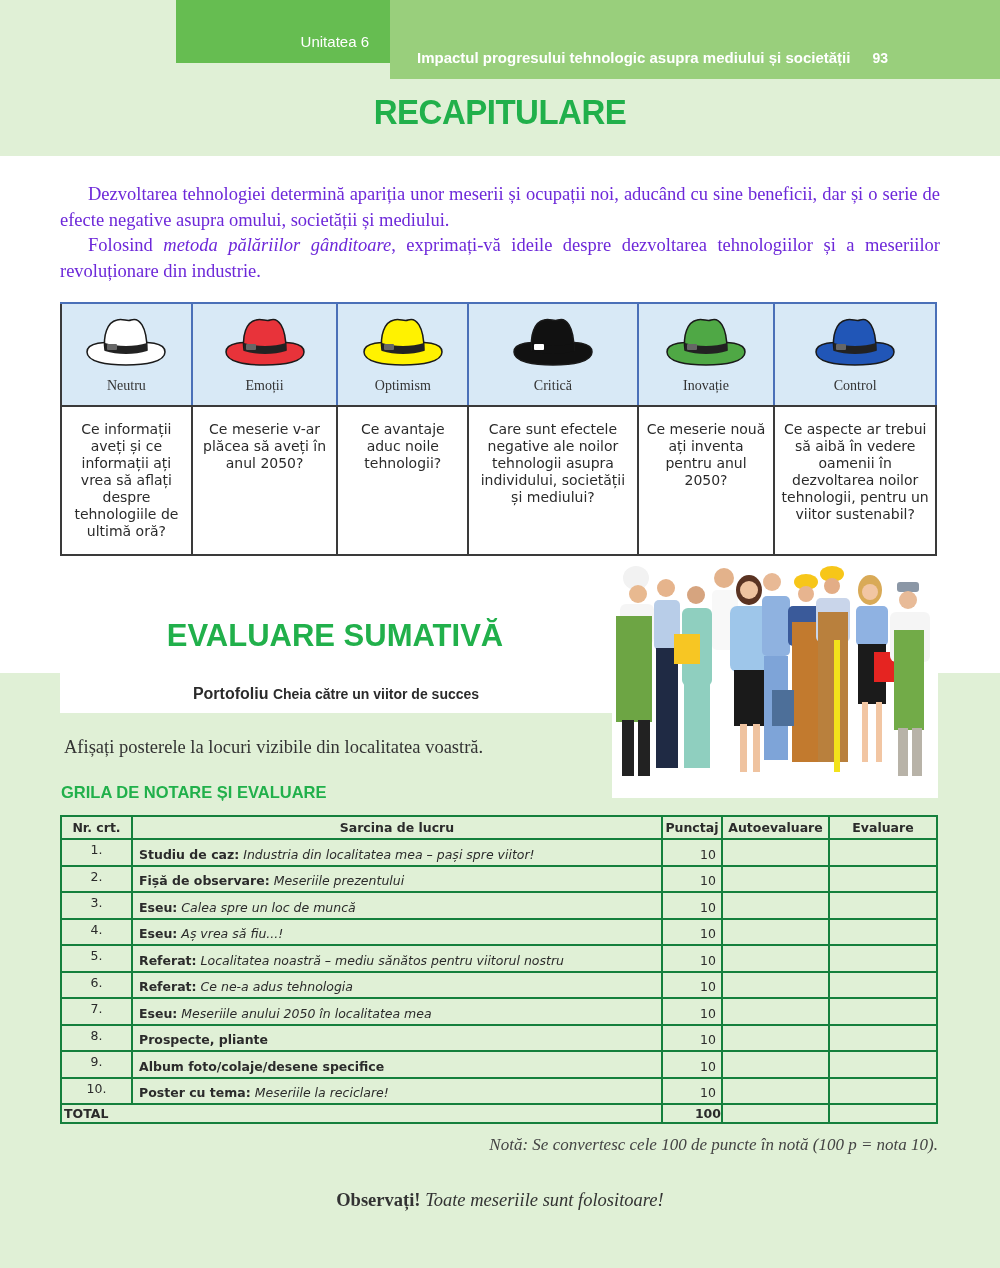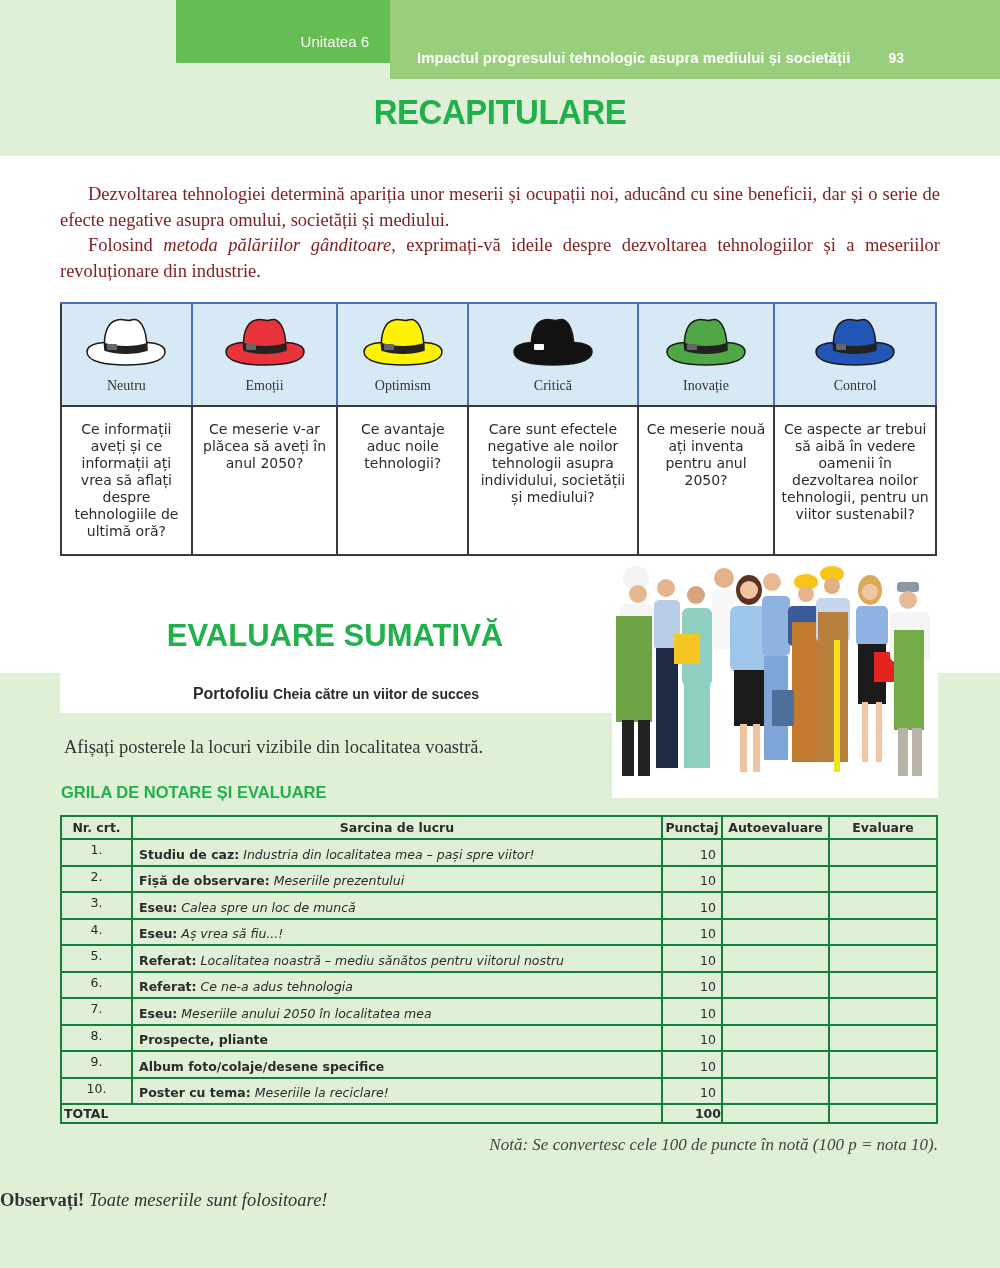--- a/index.html
+++ b/index.html
@@ -7,26 +7,26 @@
   body { background: #ffffff; font-family: "DejaVu Sans", sans-serif; color: #222; position: relative; }
 
   
   .bg-top { position: absolute; left: 0; top: 0; width: 1000px; height: 156px; background: #e0f0d6; }
   .bg-bottom { position: absolute; left: 0; top: 673px; width: 1000px; height: 595px; background: #e0f0d6; }
 
   
   .header-bar { position: absolute; left: 176px; top: 0; width: 824px; height: 63px; display: flex; }
   .unit-box { width: 214px; height: 63px; background: #66bd51; color: #fff; font-family: "Liberation Sans", sans-serif; font-weight: normal; font-size: 15px; display: flex; align-items: flex-end; justify-content: flex-end; padding: 0 21px 13px 0; }
   .chapter-box { flex: 1; height: 79px; background: #99cf7c; color: #fff; font-family: "Liberation Sans", sans-serif; font-weight: bold; font-size: 15px; display: flex; align-items: flex-end; padding: 0 0 13px 27px; }
-  .chapter-box .page-num { margin-left: 38px; font-size: 14px; }
+  .chapter-box .page-num { margin-left: 22px; font-size: 14px; }
 
   .title-recap { position: absolute; left: 0; top: 93px; width: 1000px; text-align: center; font-family: "Liberation Sans", sans-serif; font-weight: bold; color: #21b04b; font-size: 33px; letter-spacing: -0.5px; transform: scaleY(1.05); }
 
   
-  .intro { position: absolute; left: 60px; top: 182px; width: 880px; font-family: "Liberation Serif", serif; font-size: 18.5px; line-height: 25.5px; color: #7f1d1d; text-align: justify; }
+  .intro { position: absolute; left: 60px; top: 182px; width: 880px; font-family: "Liberation Serif", serif; font-size: 18.5px; line-height: 25.5px; color: #6d28d9; text-align: justify; }
   .intro p { text-indent: 28px; }
 
   
   .hats { position: absolute; left: 60px; top: 302px; width: 877px; border-collapse: collapse; }
   .hats td { border: 2px solid #3a3a3a; text-align: center; vertical-align: top; }
   .hats tr.hat-row td { background: #d8e9f6; border-color: #4a70b8; border-bottom: 2px solid #3a3a3a; height: 103px; vertical-align: top; padding-top: 8px; font-family: Liberation Serif, serif; }
   .hats tr.hat-row td:first-child { border-left-color: #3a3a3a; }
   .hat-svg { display: block; margin: 0 auto; width: 86px; height: 56px; }
   .hat-label { display: block; margin-top: 10px; font-size: 14px; color: #333; }
   .hats tr.q-row td { background: #fff; height: 149px; font-size: 14px; line-height: 17px; padding: 14px 6px 6px; color: #2b2b2b; }
@@ -49,21 +49,21 @@
   .grid td.nr { text-align: center; width: 71px; vertical-align: top; padding-top: 2px; }
   .grid td.task { padding-left: 6px; vertical-align: bottom; padding-bottom: 3px; }
   .grid td.pts { text-align: center; width: 57px; vertical-align: bottom; padding-bottom: 3px; padding-left: 32px; }
   .grid td.auto { width: 107px; }
   .grid td.eval { width: 108px; }
   .grid tr.total td { height: 19px; }
   .grid tr.total td.total-label { font-weight: bold; padding-left: 2px; margin-top: 47px; }
   .grid tr.total td.pts { font-weight: bold; padding-bottom: 0; vertical-align: middle; }
 
   .note { position: absolute; right: 62px; top: 1135px; font-family: "Liberation Serif", serif; font-style: italic; font-size: 17px; color: #444; }
-  .observe { position: absolute; left: 0; top: 1190px; width: 1000px; font-family: "Liberation Serif", serif; font-size: 18.5px; color: #333; }
+  .observe { position: absolute; left: 0; top: 1190px; width: 1000px; text-align: center; font-family: "Liberation Serif", serif; font-size: 18.5px; color: #333; }
   .observe b { font-weight: bold; }
   .observe i { font-style: italic; }
 </style>
 </head>
 <body>
 
 <div class="bg-top"></div>
 <div class="bg-bottom"></div>
 
 <div class="header-bar">

